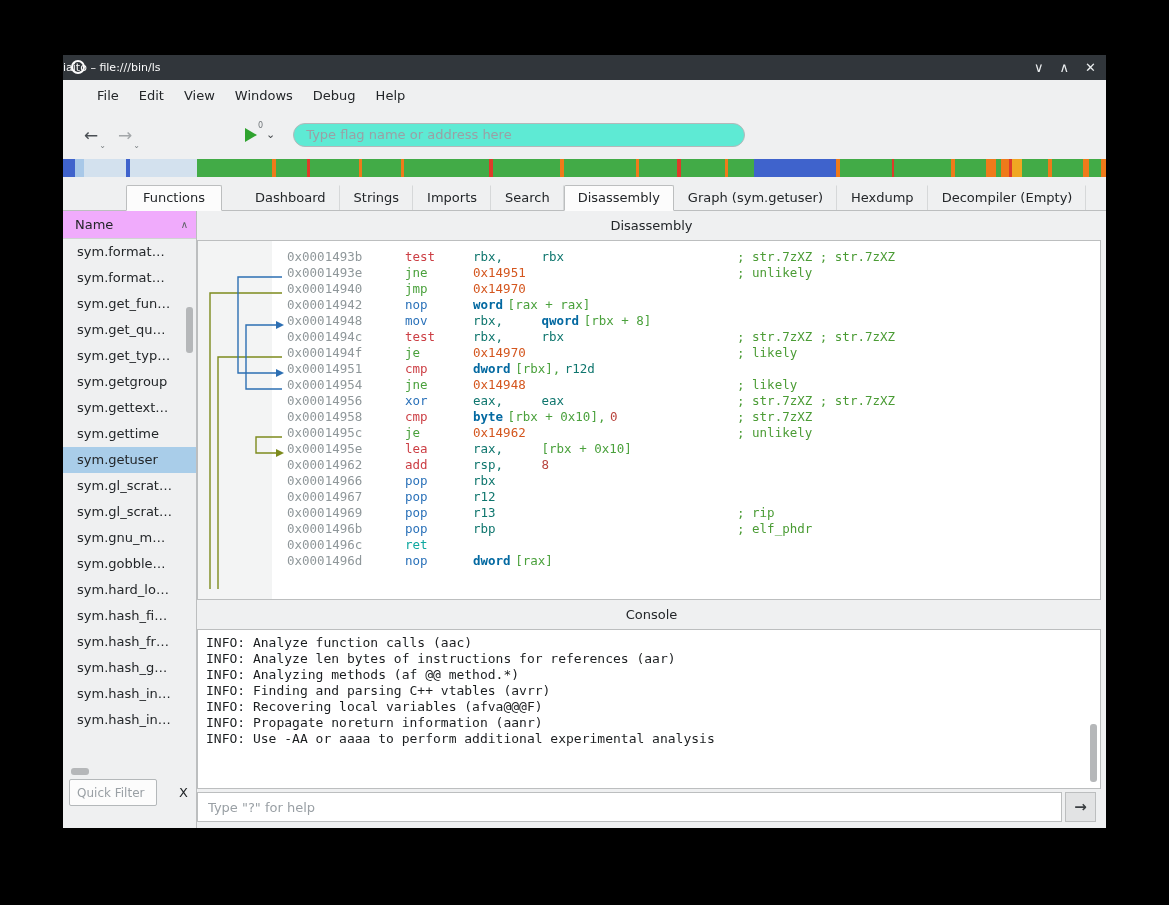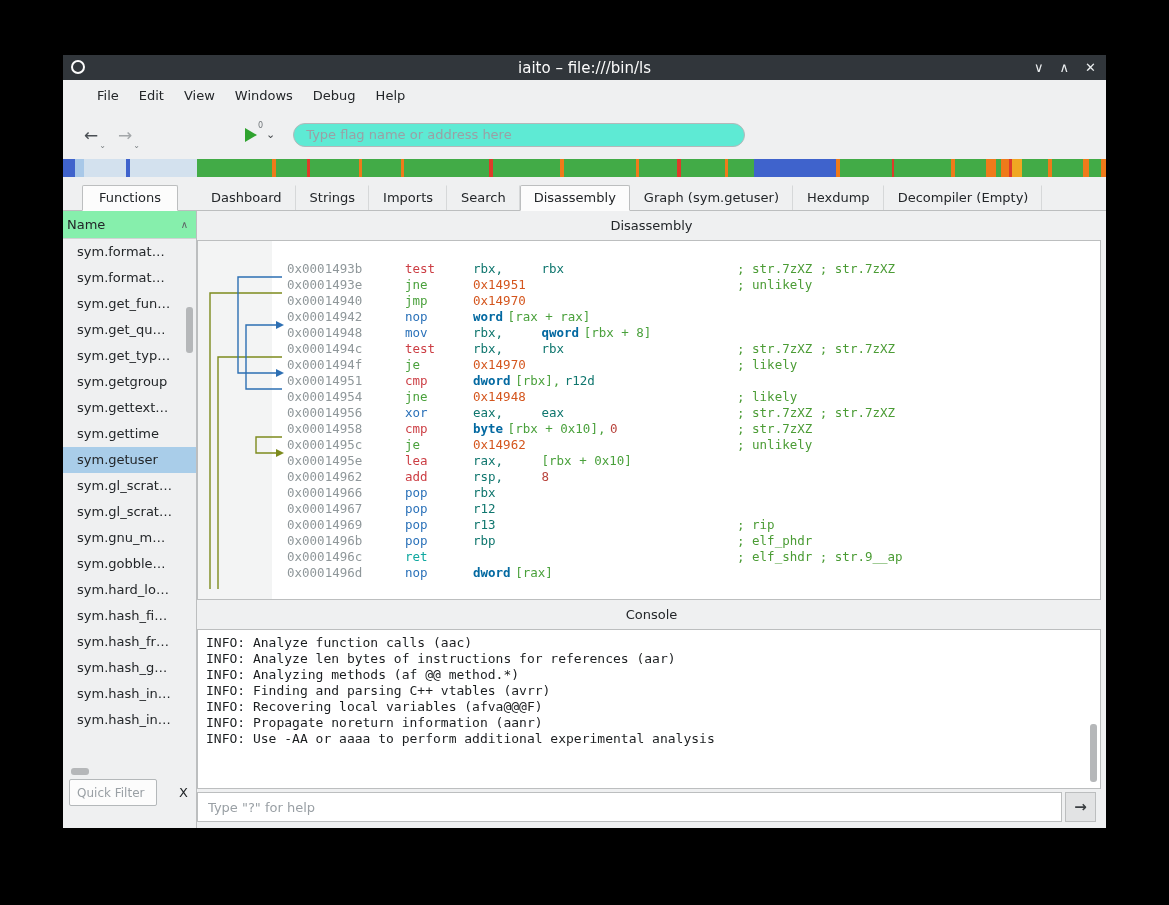--- a/index.html
+++ b/index.html
@@ -7,21 +7,21 @@
               font-family:"DejaVu Sans", sans-serif; }
 
   .window { position:absolute; left:63px; top:55px; width:1043px; height:773px;
             background:#eff0f1; display:flex; flex-direction:column; }
 
   
   .titlebar { height:25px; background:#31363b; color:#fcfcfc; position:relative;
               display:flex; align-items:center; flex:0 0 auto; }
   .app-logo { position:absolute; left:8px; top:5px; width:14px; height:14px;
               border:2.5px solid #fcfcfc; border-radius:50%; }
-  .win-title { width:100%; text-align:center; font-size:15px; }
+  .win-title { width:100%; text-align:left; font-size:11px; }
   .win-btns { position:absolute; right:10px; top:0; height:25px; display:flex;
               align-items:center; gap:16px; font-size:13px; color:#eceff1; }
   .win-btn { cursor:default; line-height:25px; }
 
   
   .menubar { height:30px; display:flex; align-items:center; padding-left:24px;
              font-size:13px; color:#232629; flex:0 0 auto; }
   .menu-item { padding:5px 10px; }
 
   
@@ -41,37 +41,37 @@
                  border-radius:12px; background:#5eead4; padding:0 12px; font-size:13px;
                  color:#232629; font-family:"DejaVu Sans",sans-serif; outline:none; }
   input::placeholder { color:#9aa0a5; }
 
   
   .membar { height:18px; display:flex; flex:0 0 auto; }
   .membar > div { height:100%; }
 
   
   .tabrow { margin-top:8px; height:26px; display:flex; align-items:flex-end;
-            border-bottom:1px solid #bcbebf; flex:0 0 auto; }
+            border-bottom:1px solid #bcbebf; flex:0 0 auto;padding-left:44px; }
   .dock-tab-wrap { width:134px; display:flex; justify-content:center; }
   .tab { padding:4px 13px 5px 13px; font-size:13px; color:#232629;
          border:1px solid transparent; border-bottom:none; white-space:nowrap; }
   .tab.active, .dock-tab { background:#fcfcfc; border:1px solid #bcbebf; border-bottom:1px solid #fcfcfc;
                 margin-bottom:-1px; border-radius:2px 2px 0 0; }
   .tab:not(.active) { border-right:1px solid #d6d8d9; }
   .dock-tab { padding:4px 16px 5px 16px; font-size:13px; color:#232629; }
 
   
   .content { flex:1; display:flex; min-height:0; }
 
   
   .sidebar { width:134px; flex:0 0 auto; border-right:1px solid #bcbebf;
              display:flex; flex-direction:column; background:#eff0f1; }
-  .fn-header { height:28px; background:#86efac; border-bottom:1px solid #d0d2d3;
-               display:flex; align-items:center; padding:0 8px 0 4px;
+  .fn-header { height:28px; background:#f0abfc; border-bottom:1px solid #d0d2d3;
+               display:flex; align-items:center; padding:0 8px 0 12px;
                font-size:13px; color:#232629; flex:0 0 auto; }
   .sort-chev { margin-left:auto; font-size:10px; color:#5d6265; }
   .fn-list { flex:1; position:relative; overflow:hidden; }
   .fn-item { height:26px; line-height:26px; padding-left:14px; font-size:13px;
              color:#232629; white-space:nowrap; overflow:hidden; }
   .fn-item.selected { background:#a9cde9; }
   .v-thumb { position:absolute; right:3px; top:68px; width:7px; height:46px;
              border-radius:3px; background:#b5b7b9; }
   .h-thumb { width:18px; height:7px; border-radius:3px; background:#b5b7b9;
              margin:3px 0 4px 8px; flex:0 0 auto; }
@@ -89,21 +89,21 @@
                 font-size:13px; color:#232629; flex:0 0 auto; }
 
   .disasm-panel { height:360px; flex:0 0 auto; background:#fff; border:1px solid #bcbebf;
                   margin-right:5px; position:relative; overflow:hidden; }
   .gutter { position:absolute; left:0; top:0; bottom:0; width:74px; background:#f3f4f4; }
   .flow-svg { position:absolute; left:0; top:12px; }
   .ol { fill:none; stroke:#7d8b1d; stroke-width:1.4; }
   .bl { fill:none; stroke:#2d6fb3; stroke-width:1.4; }
   .olf { fill:#7d8b1d; } .blf { fill:#2d6fb3; }
 
-  .code { margin-left:89px; padding-top:20px; font:12.5px "DejaVu Sans Mono", monospace; }
+  .code { margin-left:89px; padding-top:8px; font:12.5px "DejaVu Sans Mono", monospace; }
   .code-line { display:flex; height:16px; line-height:16px; white-space:pre; }
   .c-addr { width:118px; color:#8f979a; flex:0 0 auto; }
   .c-mnem { width:68px; flex:0 0 auto; }
   .c-ops  { width:264px; flex:0 0 auto; }
   .c-comment { flex:1; color:#4b9c35; }
   .opgroup { display:inline-block; min-width:64px; white-space:pre; }
   .tok { white-space:pre; }
   .opgroup .tok + .tok { margin-left:0.6ch; }
   .c-ops > .tok { margin-left:0.6ch; }
   .mn-red { color:#cc3e44; }
@@ -297,21 +297,21 @@
             <div class="code-line"><span class="c-addr">0x00014954</span><span class="c-mnem mn-grn">jne</span><span class="c-ops"><span class="opgroup"><span class="tok tgt">0x14948</span></span></span><span class="c-comment">; likely</span></div>
             <div class="code-line"><span class="c-addr">0x00014956</span><span class="c-mnem mn-blu">xor</span><span class="c-ops"><span class="opgroup"><span class="tok reg">eax,</span></span><span class="tok reg">eax</span></span><span class="c-comment">; str.7zXZ ; str.7zXZ</span></div>
             <div class="code-line"><span class="c-addr">0x00014958</span><span class="c-mnem mn-red">cmp</span><span class="c-ops"><span class="opgroup"><span class="tok kw">byte</span><span class="tok mem">[rbx + 0x10],</span></span><span class="tok num">0</span></span><span class="c-comment">; str.7zXZ</span></div>
             <div class="code-line"><span class="c-addr">0x0001495c</span><span class="c-mnem mn-grn">je</span><span class="c-ops"><span class="opgroup"><span class="tok tgt">0x14962</span></span></span><span class="c-comment">; unlikely</span></div>
             <div class="code-line"><span class="c-addr">0x0001495e</span><span class="c-mnem mn-red">lea</span><span class="c-ops"><span class="opgroup"><span class="tok reg">rax,</span></span><span class="tok mem">[rbx + 0x10]</span></span><span class="c-comment"></span></div>
             <div class="code-line"><span class="c-addr">0x00014962</span><span class="c-mnem mn-red">add</span><span class="c-ops"><span class="opgroup"><span class="tok reg">rsp,</span></span><span class="tok num">8</span></span><span class="c-comment"></span></div>
             <div class="code-line"><span class="c-addr">0x00014966</span><span class="c-mnem mn-blu">pop</span><span class="c-ops"><span class="opgroup"><span class="tok reg">rbx</span></span></span><span class="c-comment"></span></div>
             <div class="code-line"><span class="c-addr">0x00014967</span><span class="c-mnem mn-blu">pop</span><span class="c-ops"><span class="opgroup"><span class="tok reg">r12</span></span></span><span class="c-comment"></span></div>
             <div class="code-line"><span class="c-addr">0x00014969</span><span class="c-mnem mn-blu">pop</span><span class="c-ops"><span class="opgroup"><span class="tok reg">r13</span></span></span><span class="c-comment">; rip</span></div>
             <div class="code-line"><span class="c-addr">0x0001496b</span><span class="c-mnem mn-blu">pop</span><span class="c-ops"><span class="opgroup"><span class="tok reg">rbp</span></span></span><span class="c-comment">; elf_phdr</span></div>
-            <div class="code-line"><span class="c-addr">0x0001496c</span><span class="c-mnem mn-tea">ret</span><span class="c-ops"></span><span class="c-comment">; elf_shdr ; str.9__ap</span></div>
+            <div class="code-line"><span class="c-addr">0x0001496c</span><span class="c-mnem mn-tea">ret</span><span class="c-ops"></span></div>
             <div class="code-line"><span class="c-addr">0x0001496d</span><span class="c-mnem mn-blu">nop</span><span class="c-ops"><span class="opgroup"><span class="tok kw">dword</span><span class="tok mem">[rax]</span></span></span><span class="c-comment"></span></div>
           </div>
       </div>
 
       <div class="dock-title">Console</div>
 
       <div class="console-panel">
         <div id="consolelines">
             <div class="console-line">INFO: Analyze function calls (aac)</div>
             <div class="console-line">INFO: Analyze len bytes of instructions for references (aar)</div>

